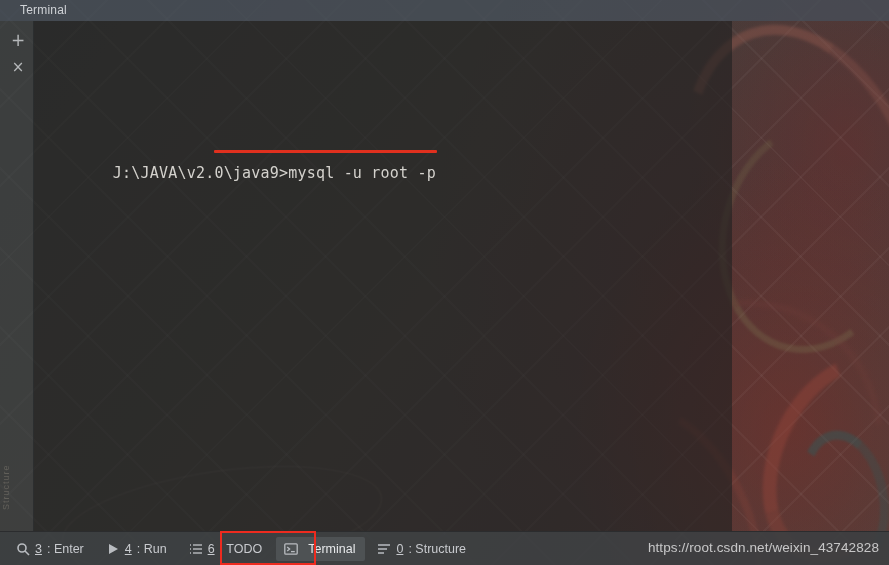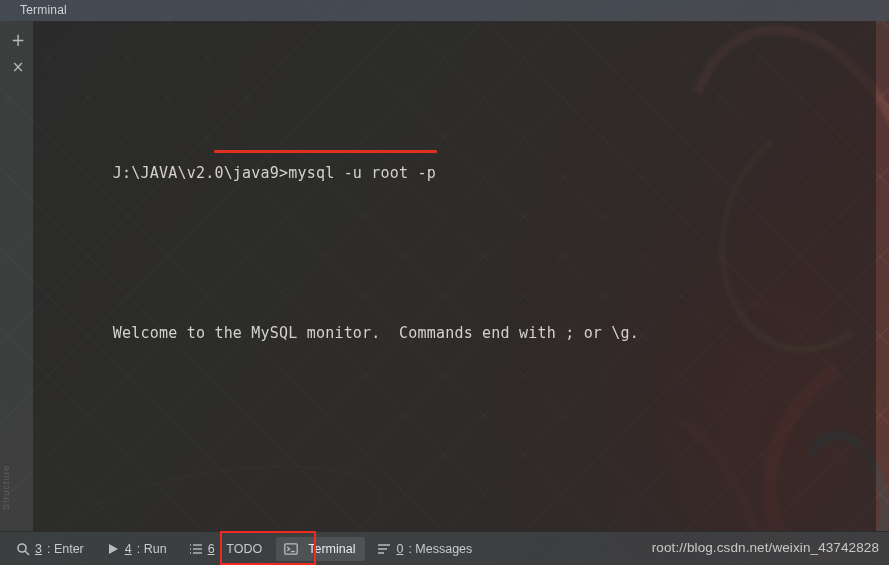--- a/index.html
+++ b/index.html
@@ -126,21 +126,21 @@
     color: rgba(190,180,160,0.28);
     letter-spacing: 1px;
     overflow: hidden;
     white-space: nowrap;
   }
 
   
   .terminal {
     position: absolute;
     left: 34px; top: 21px;
-    width: 842px; height: 510px;
+    width: 698px; height: 510px;
     box-sizing: border-box;
     background: rgba(32,33,33,0.62);
     overflow: hidden;
   }
   .term-lines {
     position: absolute;
     left: 5px; top: 8px;
     right: 0; bottom: 0;
     font-family: "DejaVu Sans Mono", "Liberation Mono", monospace;
     font-size: 15px;
@@ -251,23 +251,20 @@
 
   <div class="terminal">
     <div class="term-lines">
 
       <div class="line">
         <span>J:\JAVA\v2.0\java9&gt;mysql -u root -p</span>
         <span class="ul-red ul-cmd"></span>
       </div>
 
 
-      <div class="line">
-        <span>Welcome to the MySQL monitor.  Commands end with ; or \g.</span>
-      </div>
 
       <div class="line">
         
       </div>
 
       
 
       
 
       
@@ -344,23 +341,23 @@
 
       <div class="status-item">
         <span class="status-icon">
           <svg width="14" height="14" viewBox="0 0 14 14" stroke="currentColor" stroke-width="1.5">
             <line x1="1" y1="3" x2="13" y2="3"></line>
             <line x1="1" y1="7" x2="10" y2="7"></line>
             <line x1="1" y1="11" x2="7" y2="11"></line>
           </svg>
         </span>
         <span class="num">0</span>
-        <span>: Messages</span>
+        <span>: Structure</span>
       </div>
 
     </div>
   </div>
 
   <div class="redbox"></div>
 
-  <div class="watermark">root://blog.csdn.net/weixin_43742828</div>
+  <div class="watermark">https://root.csdn.net/weixin_43742828</div>
 
 </div>
 
 </body></html>

